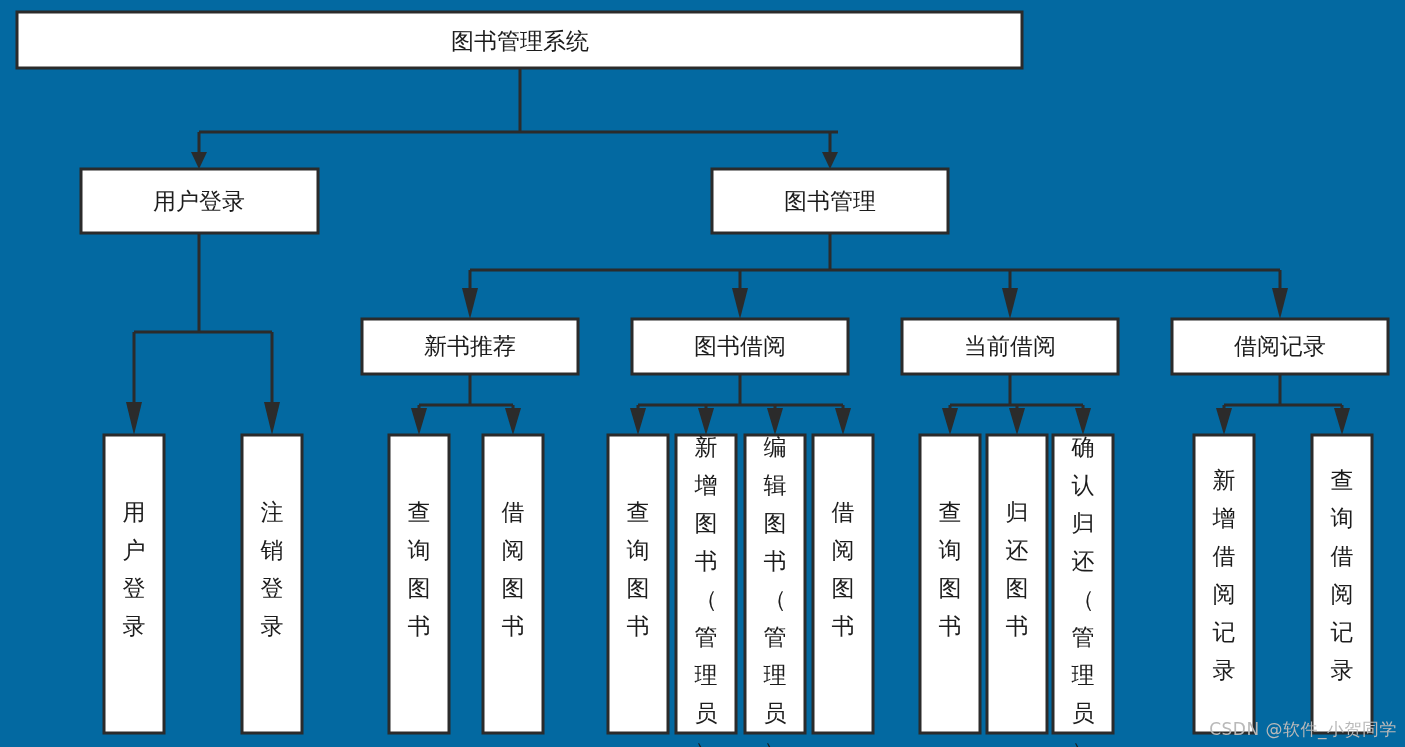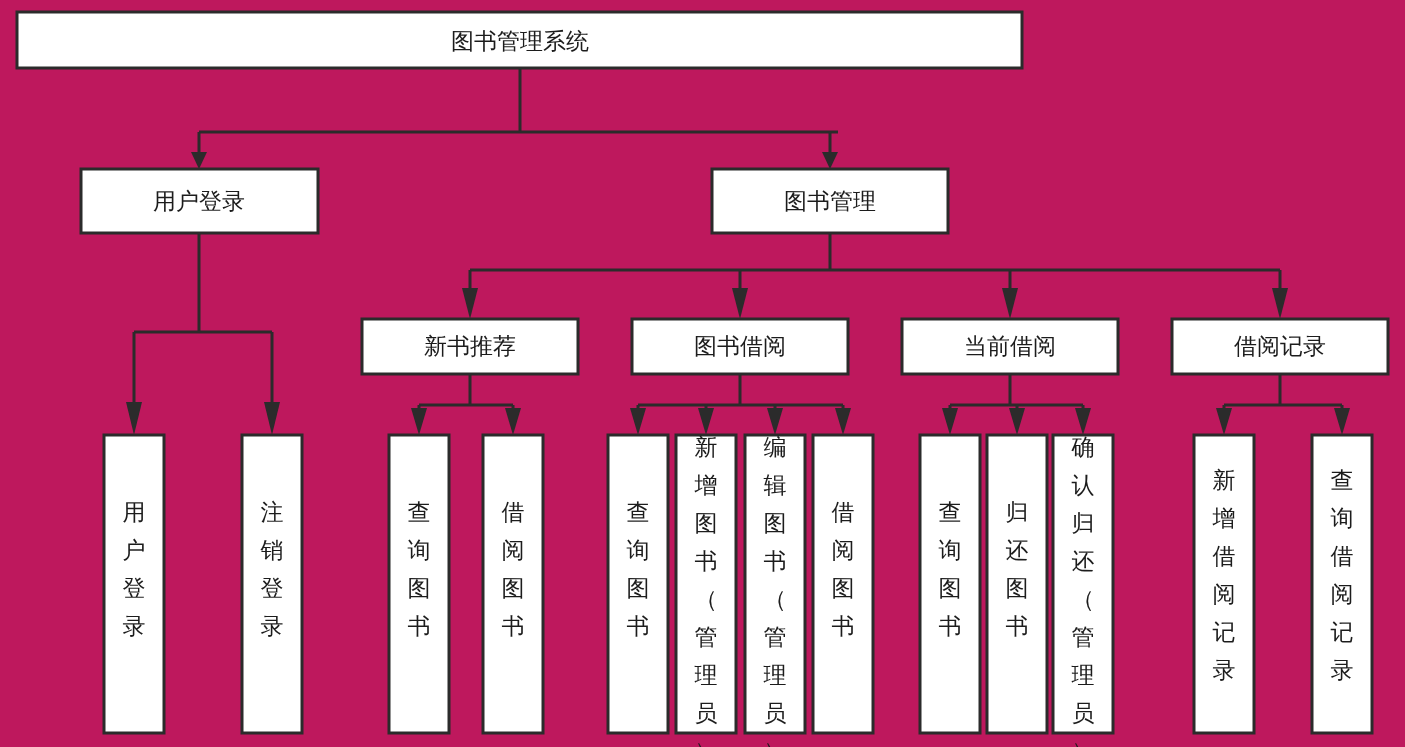--- a/index.html
+++ b/index.html
@@ -1,21 +1,21 @@
 <!DOCTYPE html>
 <html><head>
 <meta charset="utf-8">
 <title>图书管理系统 结构图</title>
 <style>
   html,body{margin:0;padding:0;background:#ffffff;}
   body{
     font-family:"DejaVu Sans","Liberation Sans",sans-serif;
     width:1405px;height:747px;overflow:hidden;position:relative;
   }
-  #diagram-root{position:relative;width:1405px;height:747px;background:#be185d;}
+  #diagram-root{position:relative;width:1405px;height:747px;background:#0369a1;}
   svg#tree{position:absolute;left:0;top:0;width:1405px;height:747px;display:block;}
   .node-box{fill:#ffffff;stroke:#2b2b2b;stroke-width:3;}
   .edge{stroke:#2b2b2b;stroke-width:3;fill:none;}
   .edge-arrow{fill:#2b2b2b;stroke:none;}
   .node-label-h{
     font-family:"DejaVu Sans","Liberation Sans",sans-serif;
     font-size:23px;fill:#1c1c1c;text-anchor:middle;dominant-baseline:middle;
   }
   .node-label-v{
     font-family:"DejaVu Sans","Liberation Sans",sans-serif;
@@ -180,13 +180,14 @@
     <g>
       <rect class="node-box" x="1194" y="435" width="60" height="298"></rect>
       <text class="node-label-v" x="1224" y="488"><tspan x="1224" y="488">新</tspan><tspan x="1224" y="526">增</tspan><tspan x="1224" y="564">借</tspan><tspan x="1224" y="602">阅</tspan><tspan x="1224" y="640">记</tspan><tspan x="1224" y="678">录</tspan></text>
     </g>
     <g>
       <rect class="node-box" x="1312" y="435" width="60" height="298"></rect>
       <text class="node-label-v" x="1342" y="488"><tspan x="1342" y="488">查</tspan><tspan x="1342" y="526">询</tspan><tspan x="1342" y="564">借</tspan><tspan x="1342" y="602">阅</tspan><tspan x="1342" y="640">记</tspan><tspan x="1342" y="678">录</tspan></text>
     </g>
   </svg>
 
+  <div class="watermark">CSDN @软件_小贺同学</div>
 </div>
 
 </body></html>

